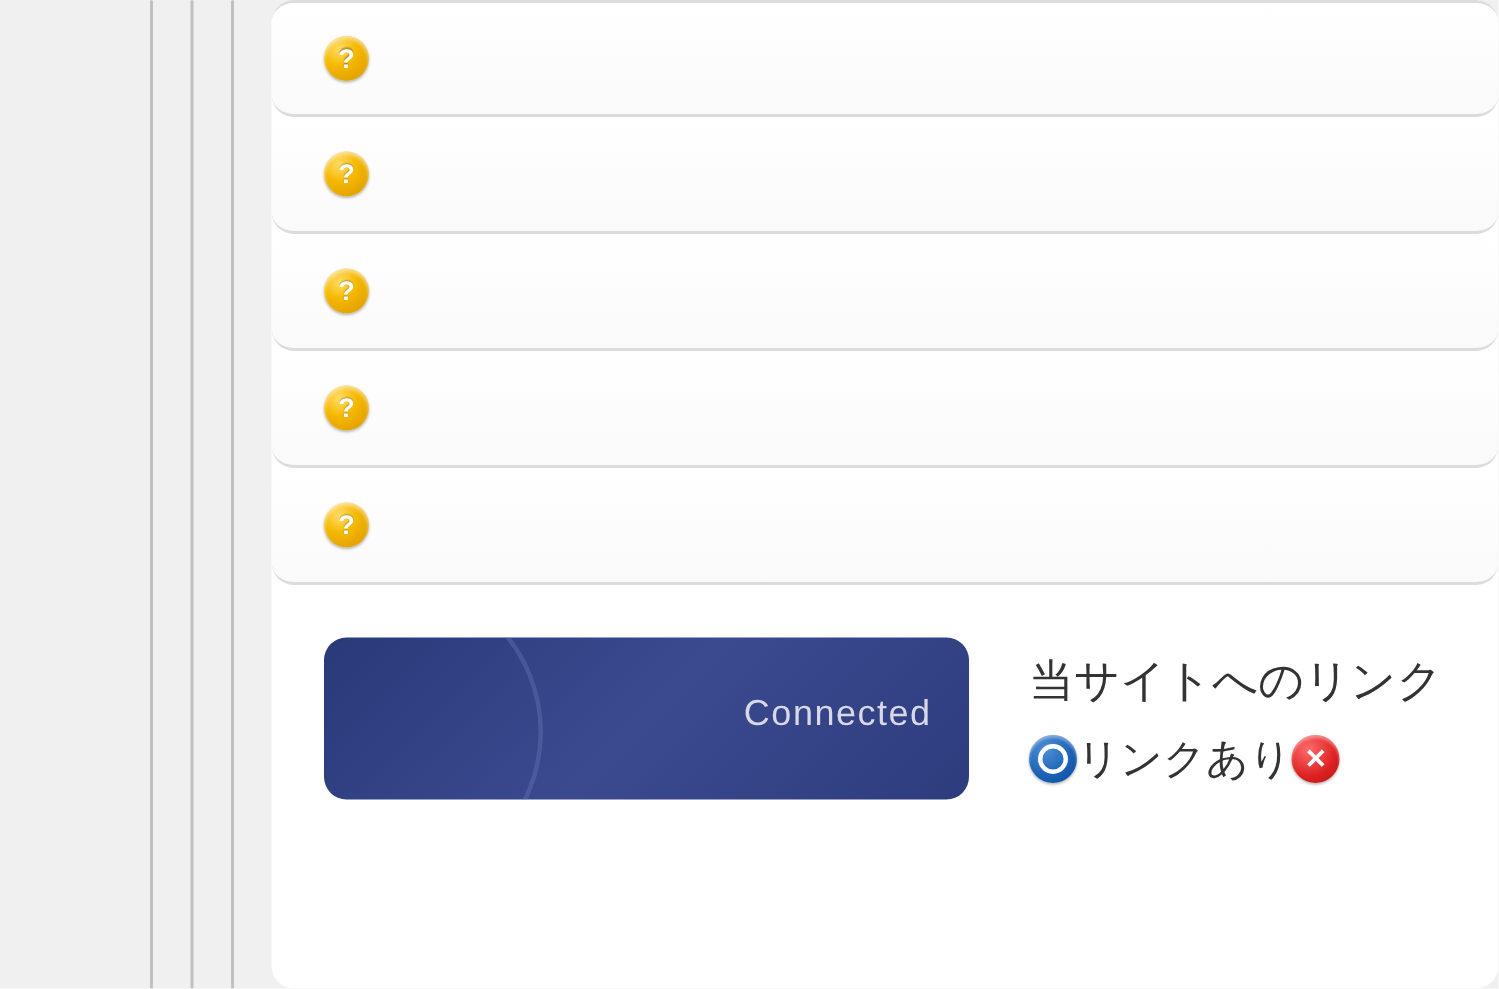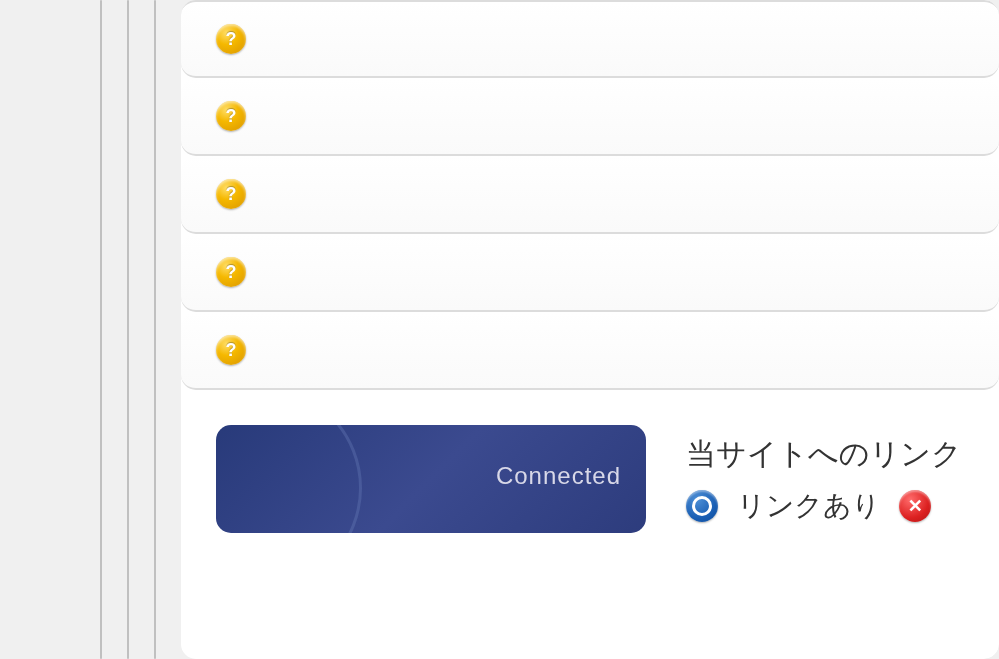--- a/index.html
+++ b/index.html
@@ -111,21 +111,21 @@
       flex-direction: column;
       gap: 12px;
     }
     .link-status-title {
       font-size: 30px;
       color: #333333;
     }
     .link-status-row {
       display: flex;
       align-items: center;
-      gap: 19px;
+      gap: 0;
       text-align: right;
     }
     .status-icon-blue {
       width: 32px;
       height: 32px;
       border-radius: 50%;
       background: radial-gradient(circle at 35% 30%, #4d8fd6 0%, #1a5fb4 60%, #0d4a9a 100%);
       position: relative;
       display: flex;
       align-items: center;

